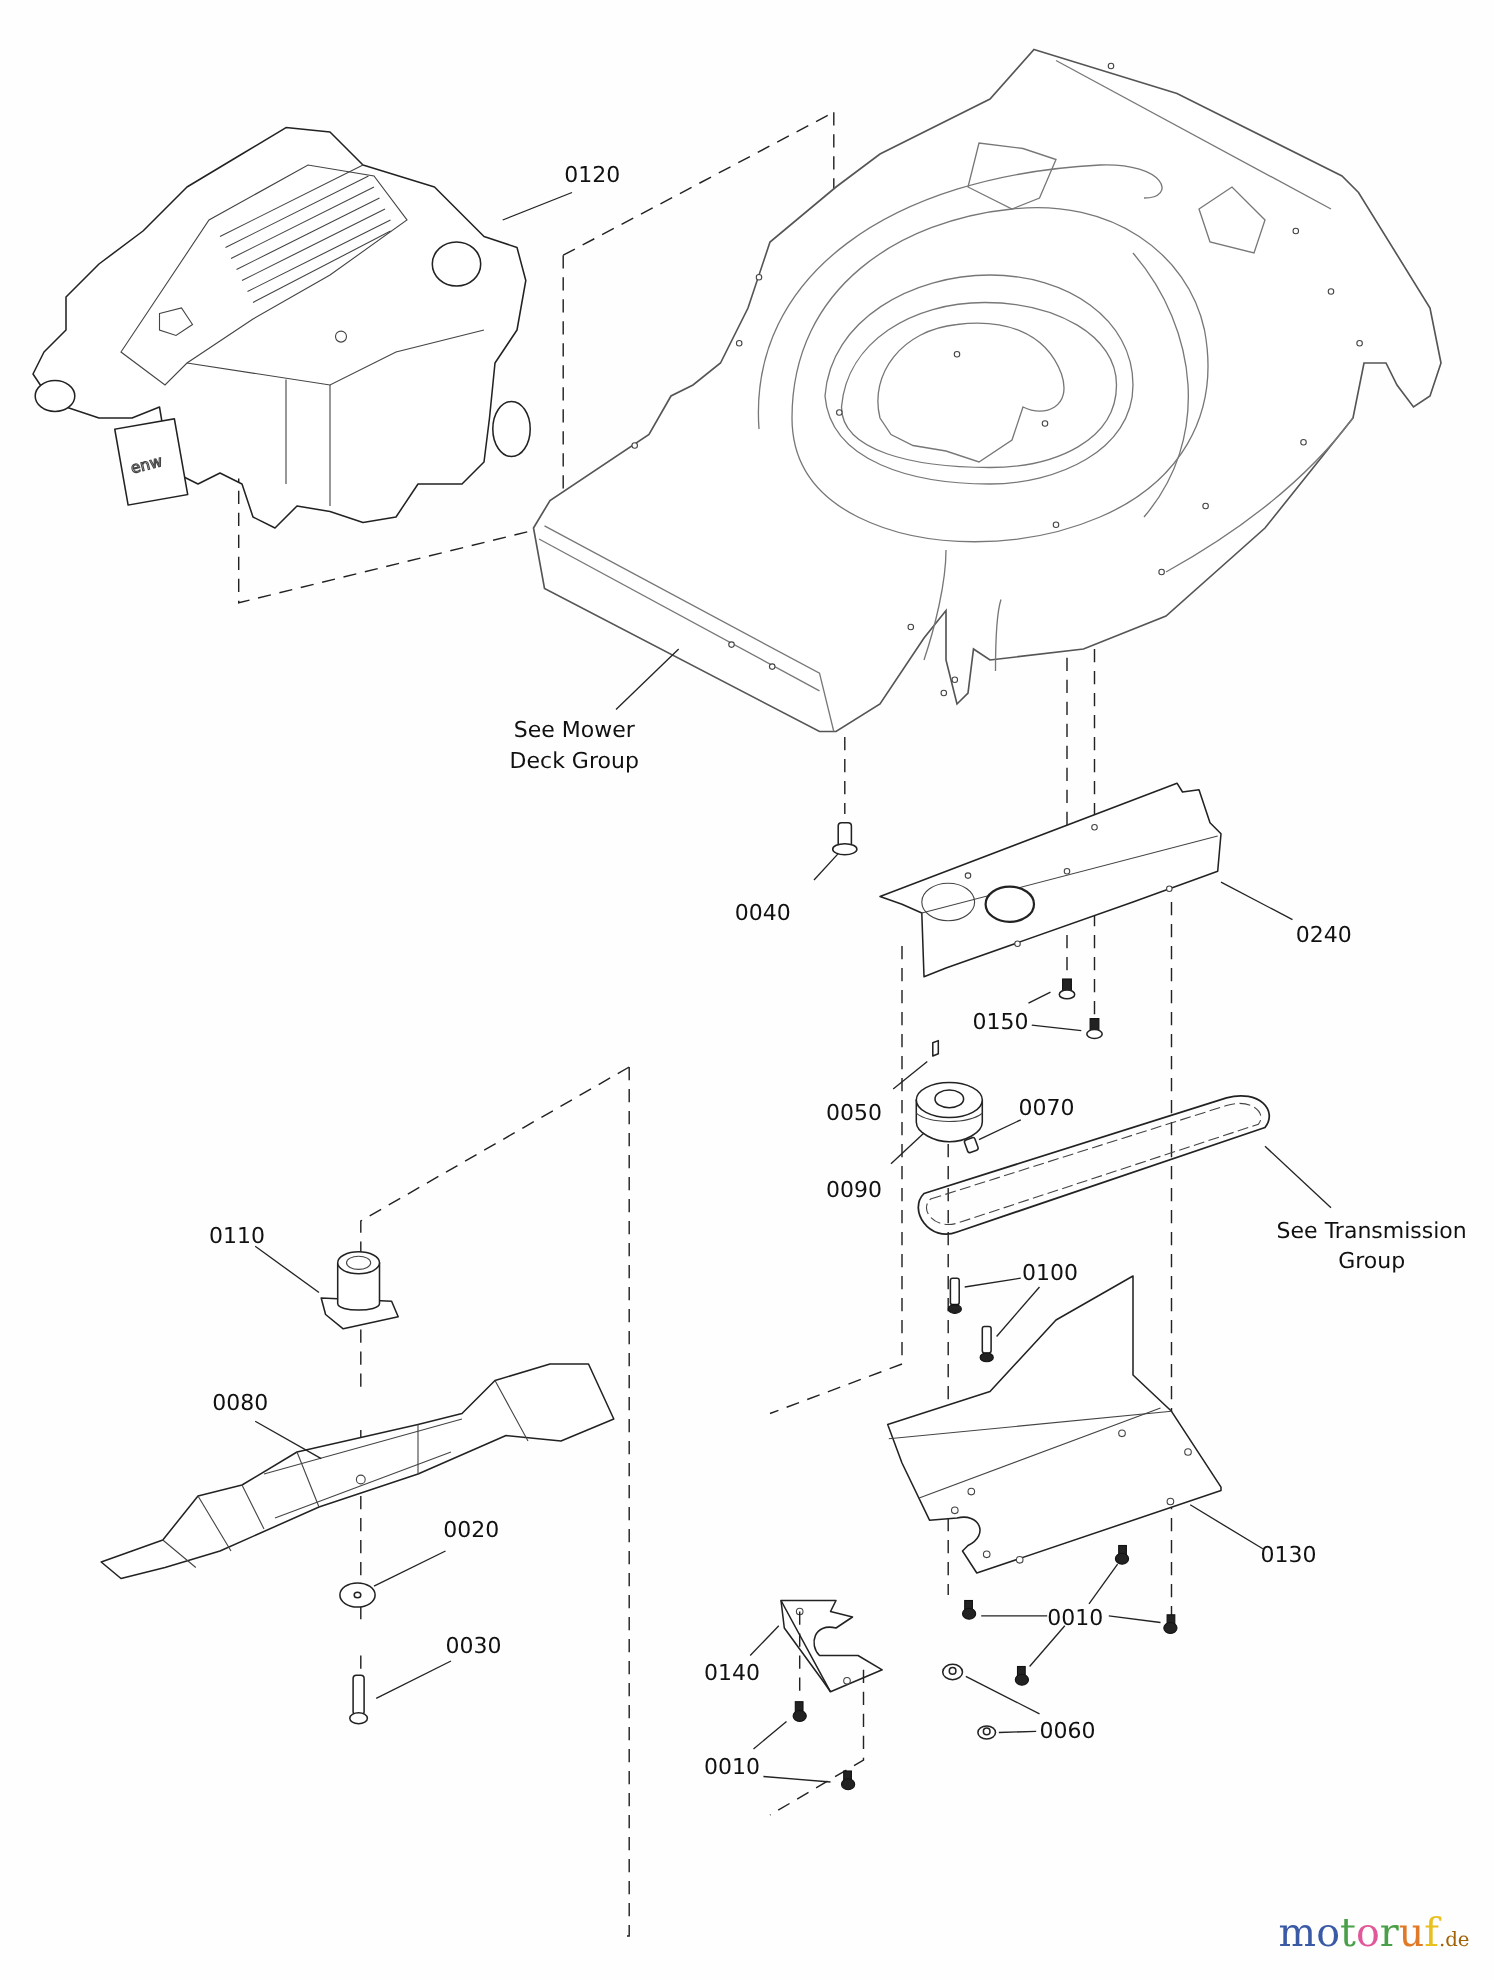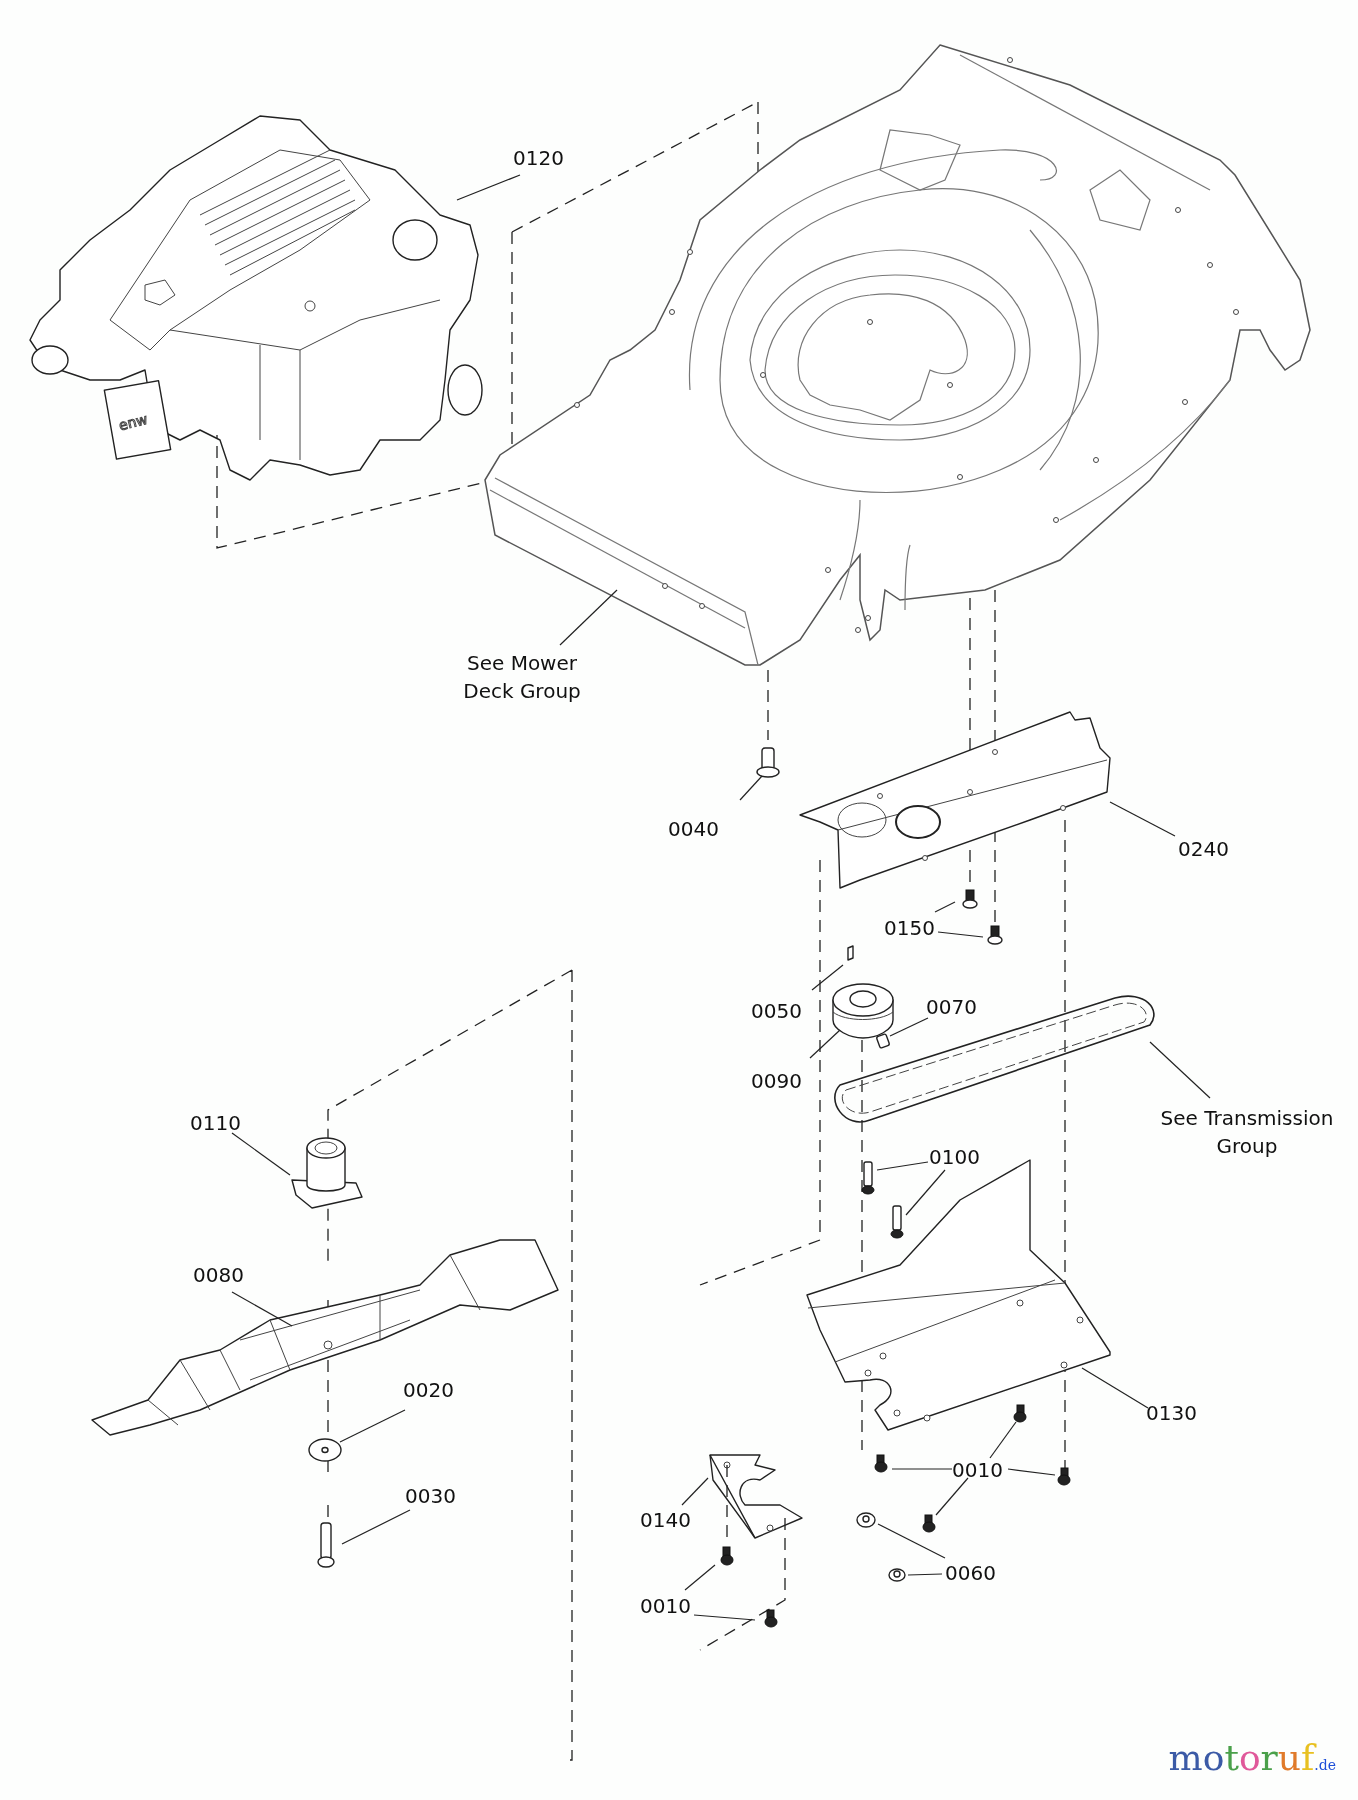--- a/index.html
+++ b/index.html
@@ -10,21 +10,21 @@
   .deck { fill:#ffffff; stroke:#555; stroke-width:1.5; stroke-dasharray:0; }
   .deck-detail { fill:none; stroke:#777; stroke-width:1.2; }
   .dash { fill:none; stroke:#222; stroke-width:1.3; stroke-dasharray:12 8; }
   .leader { fill:none; stroke:#222; stroke-width:1.2; }
   .hole { fill:#fff; stroke:#444; stroke-width:1; }
   .dark { fill:#222; stroke:#111; stroke-width:1; }
   .lbl { font-family:"DejaVu Sans", sans-serif; font-size:20px; fill:#111; }
   .lbl-note { font-family:"DejaVu Sans", sans-serif; font-size:20px; fill:#111; text-anchor:middle; }
   .brand { position:absolute; right:22px; bottom:22px; font-family:"DejaVu Serif", serif; font-size:36px; letter-spacing:0px; }
   .brand span { display:inline-block; }
-  .brand .tld { font-size:14px; color:#1d4ed8; }
+  .brand .tld { font-size:18px; color:#a16207; }
 </style>
 </head>
 <body>
 
 <svg id="diagram" viewBox="0 0 1358 1800" xmlns="http://www.w3.org/2000/svg">
 
   <g>
     <path class="part" d="M260,116 L300,120 L330,150 L395,170 L440,215 L470,225 L478,255 L470,300 L450,330 L445,380 L440,420 L420,440 L380,440 L360,470 L330,475 L300,465 L270,460 L250,480 L230,470 L220,440 L200,430 L180,440 L160,430 L150,400 L145,370 L120,380 L90,380 L60,370 L40,355 L30,340 L40,320 L60,300 L60,270 L90,240 L130,210 L170,170 L220,140 Z"></path>
     <path class="part-thin" d="M110,320 L190,200 L280,150 L340,160 L370,200 L300,250 L230,290 L170,330 L150,350 Z"></path>
     <path class="part-thin" d="M200,215 L330,150 M205,225 L335,160 M210,235 L340,170 M215,245 L345,180 M220,255 L350,190 M225,265 L355,200 M230,275 L355,210"></path>

